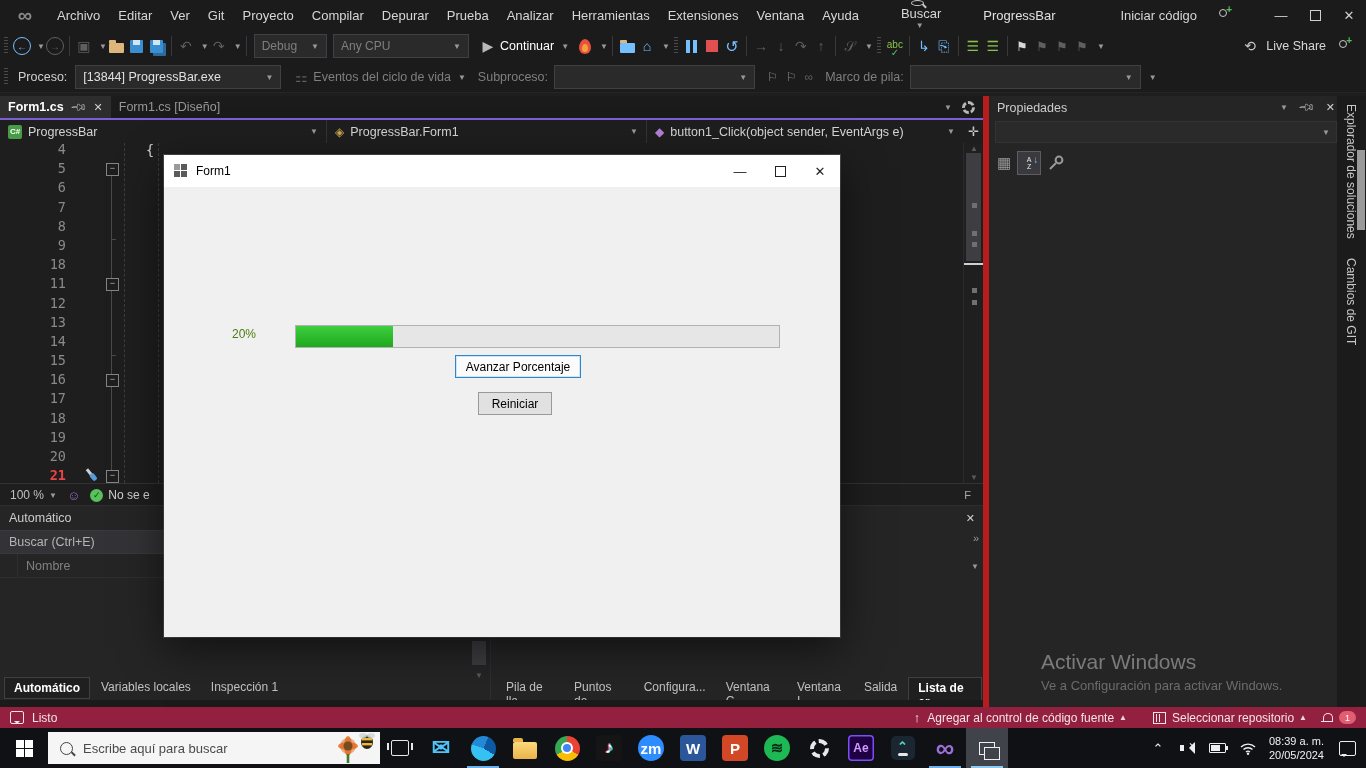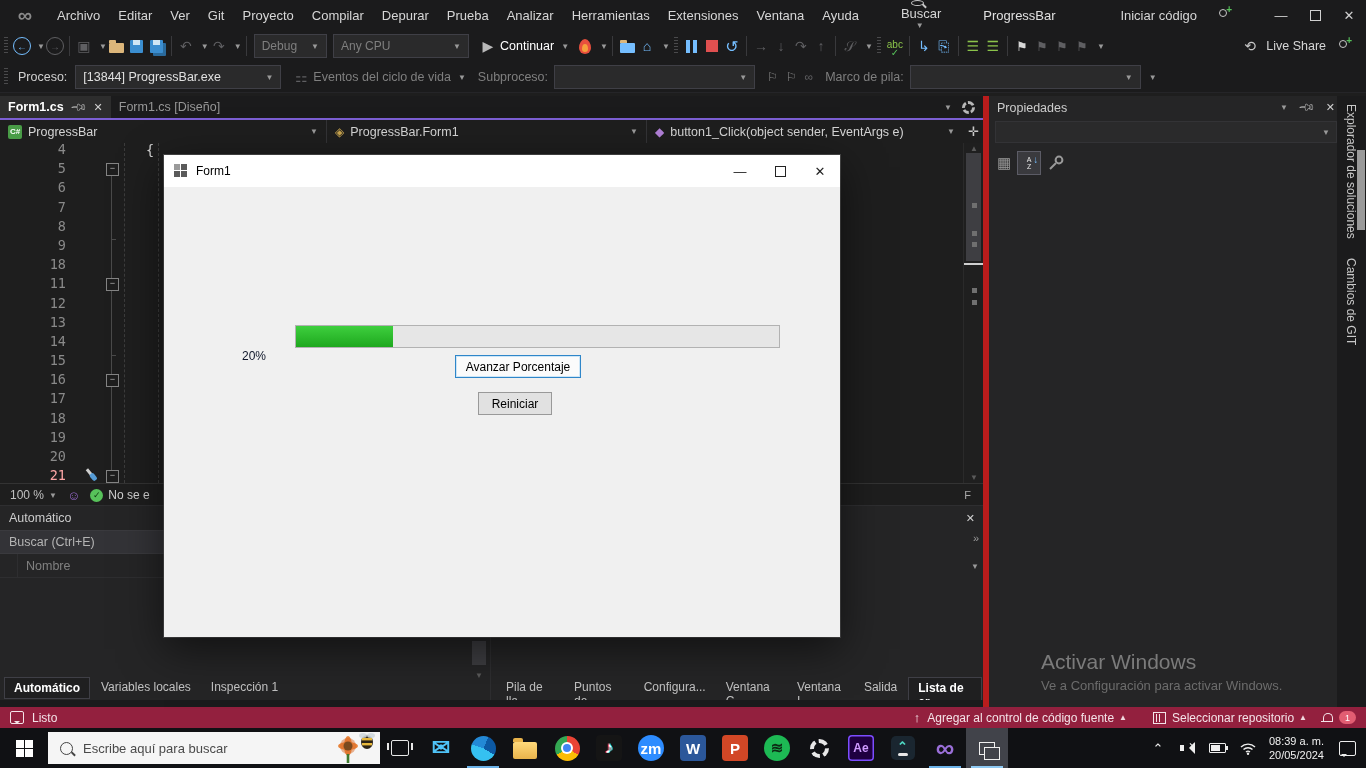--- a/index.html
+++ b/index.html
@@ -58,21 +58,21 @@
   #navbar{position:absolute;top:120px;left:0;width:983px;height:23px;background:#1e1e1e;display:flex;font-size:12.5px;border-bottom:1px solid #2a2a2c;}
   .navsec{display:flex;align-items:center;height:23px;border-right:1px solid #333336;padding:0 8px;color:#d4d4d4;}
   .csharp-ic{width:14px;height:14px;background:#499c47;color:#fff;font-size:8px;font-weight:bold;display:inline-flex;align-items:center;justify-content:center;border-radius:2px;margin-right:6px;}
   .class-ic{color:#c8a44e;font-size:12px;margin-right:6px;}
   .method-ic{color:#b180d7;font-size:12px;margin-right:6px;position:relative;}
   .navcaret{margin-left:auto;}
   .splitic{color:#c8c8c8;font-size:13px;}
 
   #codearea{position:absolute;top:143px;left:0;width:963px;height:340px;background:#1e1e1e;}
   .ln{display:block;height:19.2px;line-height:19.2px;width:66px;text-align:right;color:#8a8a8a;font-family:"DejaVu Sans Mono",monospace;font-size:13.5px;}
-  .ln.cur{color:#fca5a5;}
+  .ln.cur{color:#ef4444;font-weight:bold;}
   .foldbox{position:absolute;left:106px;width:11px;height:11px;border:1px solid #848484;background:#1e1e1e;color:#bdbdbd;font-size:9px;line-height:9px;text-align:center;z-index:3;}
   .indent-guide{position:absolute;top:0;height:340px;width:0;border-left:1px dashed #3c3c3c;}
   .fold-line{position:absolute;left:111px;top:32px;width:1px;height:306px;background:#4a4a4a;}
   .fold-tick{position:absolute;left:111px;width:5px;height:1px;background:#4a4a4a;}
   .screwdriver{position:absolute;left:84px;top:325px;width:14px;height:14px;transform:rotate(-40deg);}
   .screwdriver i{position:absolute;left:6px;top:0;width:3px;height:7px;background:#cfcfcf;}
   .screwdriver b{position:absolute;left:5px;top:6px;width:5px;height:8px;background:#569cd6;border-radius:2px;}
 
   #edscroll{position:absolute;top:143px;left:963px;width:20px;height:340px;background:#1f1f1f;border-left:1px solid #2a2a2a;}
   .edthumb{position:absolute;left:2px;top:10px;width:15px;height:108px;background:#3e3e42;}
@@ -132,21 +132,21 @@
   #formwin{position:absolute;left:164px;top:155px;width:676px;height:482px;background:#f0f0f0;z-index:50;
            box-shadow:0 12px 40px rgba(0,0,0,.55),0 0 0 1px rgba(100,100,100,.6);font-size:12px;color:#000;}
   .ftitle{height:32px;background:#fff;display:flex;align-items:center;}
   .fappic{width:14px;height:14px;margin:0 8px 0 10px;display:grid;grid-template-columns:6px 6px;grid-template-rows:6px 6px;gap:1px;}
   .fappic i{background:#5a5a5a;}
   .fappic i:nth-child(1){background:#9a9a9a;}
   .fbtn{width:40px;height:32px;display:flex;align-items:center;justify-content:center;color:#222;font-size:13px;}
   .fsq{width:9px;height:9px;border:1px solid #222;}
   .pbar{position:absolute;left:131px;top:170px;width:485px;height:23px;background:#e6e6e6;border:1px solid #b2b2b2;box-sizing:border-box;}
   .pfill{height:100%;background:linear-gradient(#3ecf3e,#1ea81e);}
-  .pctlabel{position:absolute;left:78px;top:172px;font-size:12px;color:#0f172a;margin-top:22px;}
+  .pctlabel{position:absolute;left:68px;top:172px;font-size:12px;color:#4d7c0f;}
   .fbtn1{position:absolute;left:291px;top:200px;width:126px;height:23px;background:#fbfbfb;border:1px solid #2f86c9;box-shadow:inset 0 0 0 1px #cde6f7;display:flex;align-items:center;justify-content:center;color:#000;box-sizing:border-box;}
   .fbtn2{position:absolute;left:314px;top:237px;width:74px;height:23px;background:#e1e1e1;border:1px solid #999;display:flex;align-items:center;justify-content:center;color:#000;box-sizing:border-box;}
 
   
   #taskbar{position:absolute;top:728px;left:0;width:1366px;height:40px;background:#101114;display:flex;align-items:center;}
   .startbtn{width:48px;height:40px;display:flex;align-items:center;justify-content:center;}
   .winlogo{display:grid;grid-template-columns:8px 8px;grid-template-rows:8px 8px;gap:1px;}
   .winlogo i{background:#fff;}
   .tsearch{width:332px;height:32px;background:#f5f5f5;display:flex;align-items:center;color:#4a4a4a;font-size:13px;position:relative;}
   .tsearch .mag{border-color:#444;margin:0 10px 0 12px;}

